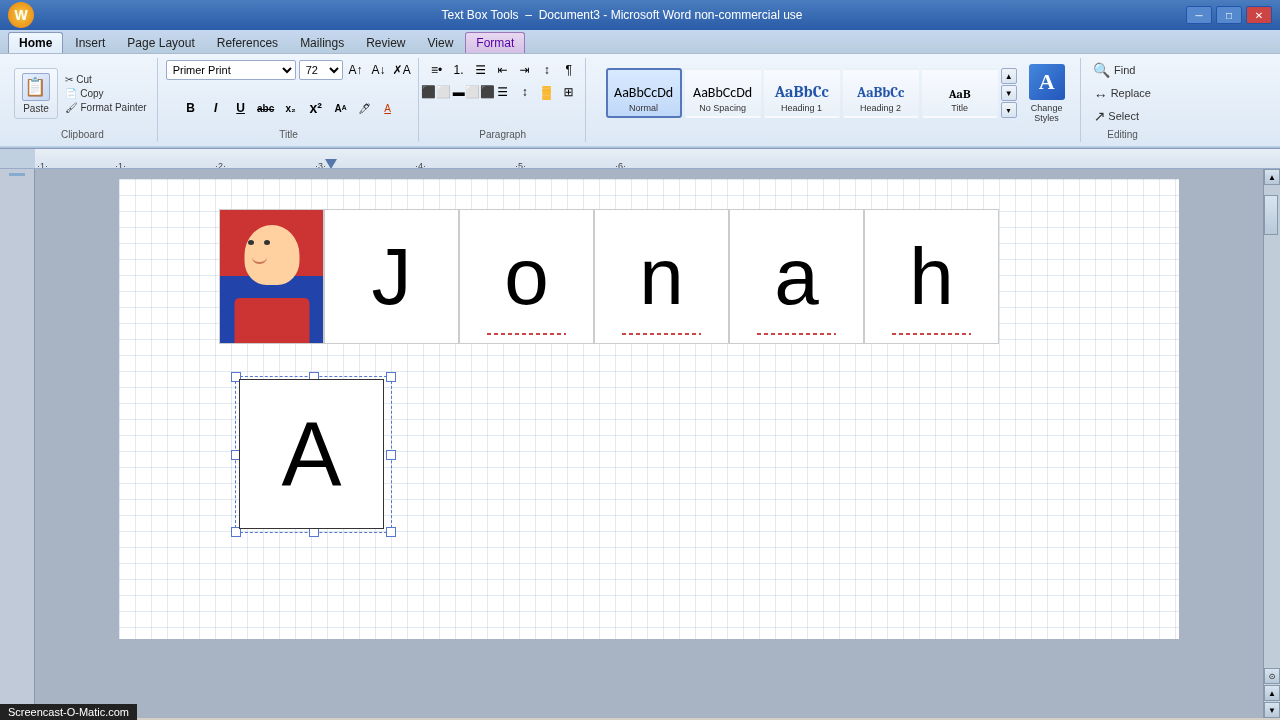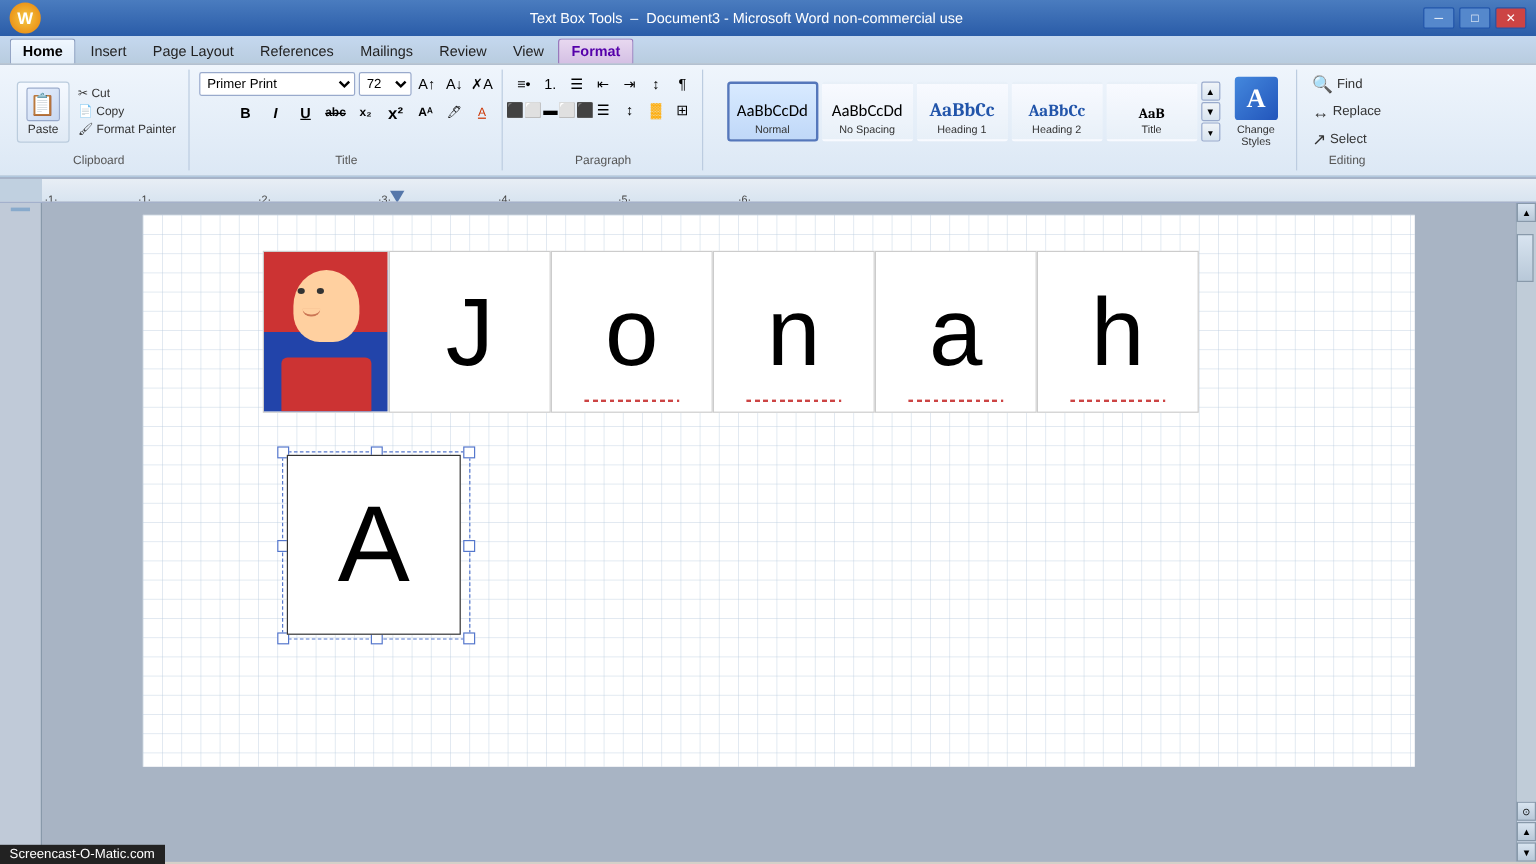--- a/index.html
+++ b/index.html
@@ -54,21 +54,21 @@
       border: 1px solid #8899bb;
       border-bottom: none;
       font-weight: bold;
       color: #000;
     }
     .ribbon-tab.format-tab {
       background: linear-gradient(to bottom, #e8d8f0, #d4c0e4);
       border: 1px solid #9977bb;
       border-bottom: none;
       color: #5500aa;
-      font-weight: bold;
+      font-weight: normal;
     }
 
     
     #ribbon-content {
       background: linear-gradient(to bottom, #eff5fc, #dce8f5);
       padding: 4px 8px;
       display: flex;
       align-items: stretch;
       gap: 2px;
       min-height: 68px;
@@ -395,21 +395,21 @@
         </div>
         <div class="small-btn">
           🖌 <span>Format Painter</span>
         </div>
       </div>
     </div>
     <div class="ribbon-group-label">Clipboard</div>
   </div>
 
   <div class="ribbon-group" style="min-width:200px">
-    <div class="ribbon-group-content" style="flex-direction:column; align-items:flex-end; gap:2px;">
+    <div class="ribbon-group-content" style="flex-direction:column; align-items:center; gap:16px;">
       <div class="font-row">
         <select class="font-select">
           <option>Primer Print</option>
         </select>
         <select class="size-select">
           <option>72</option>
         </select>
         <div class="icon-btn" title="Grow Font">A↑</div>
         <div class="icon-btn" title="Shrink Font">A↓</div>
         <div class="icon-btn" title="Clear Formatting">✗A</div>

